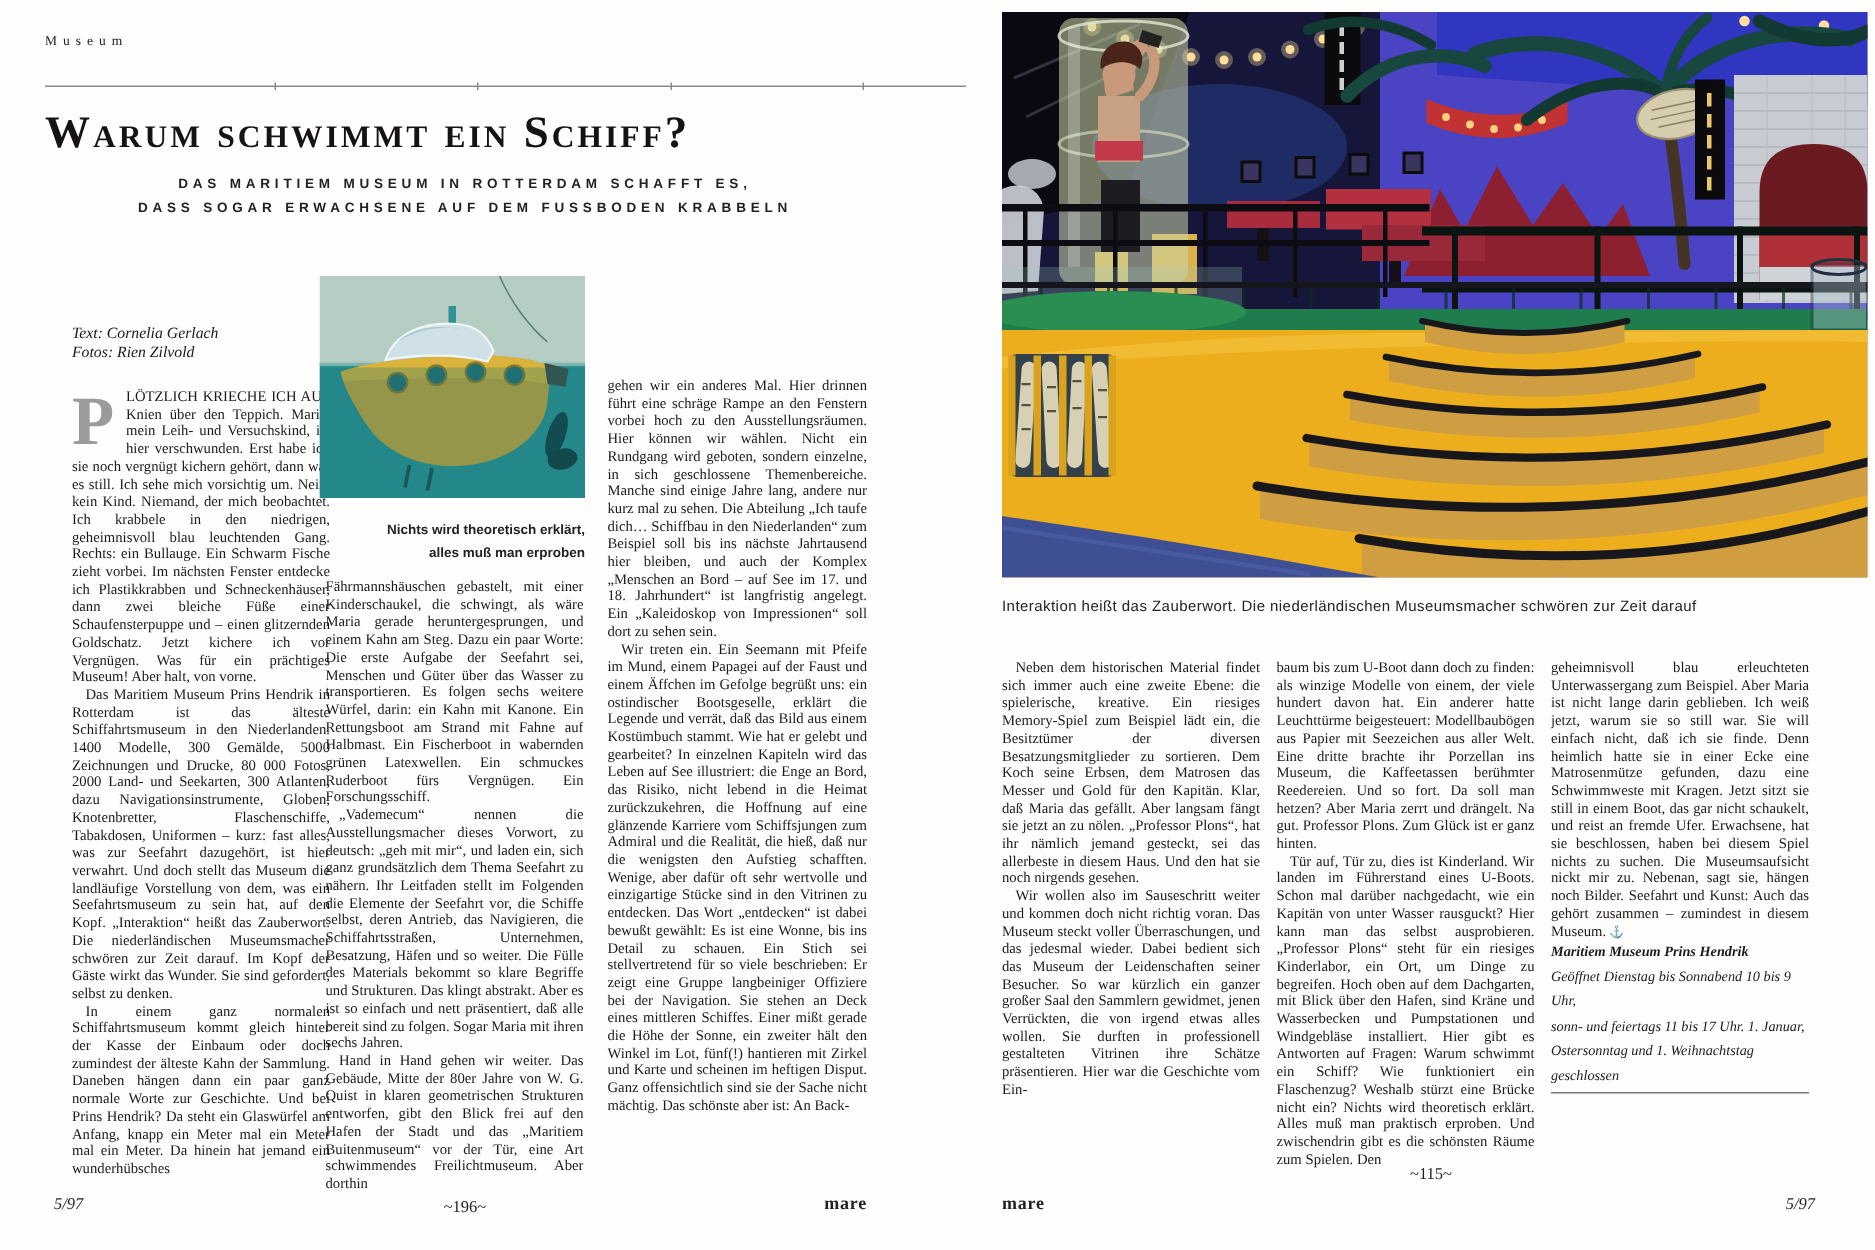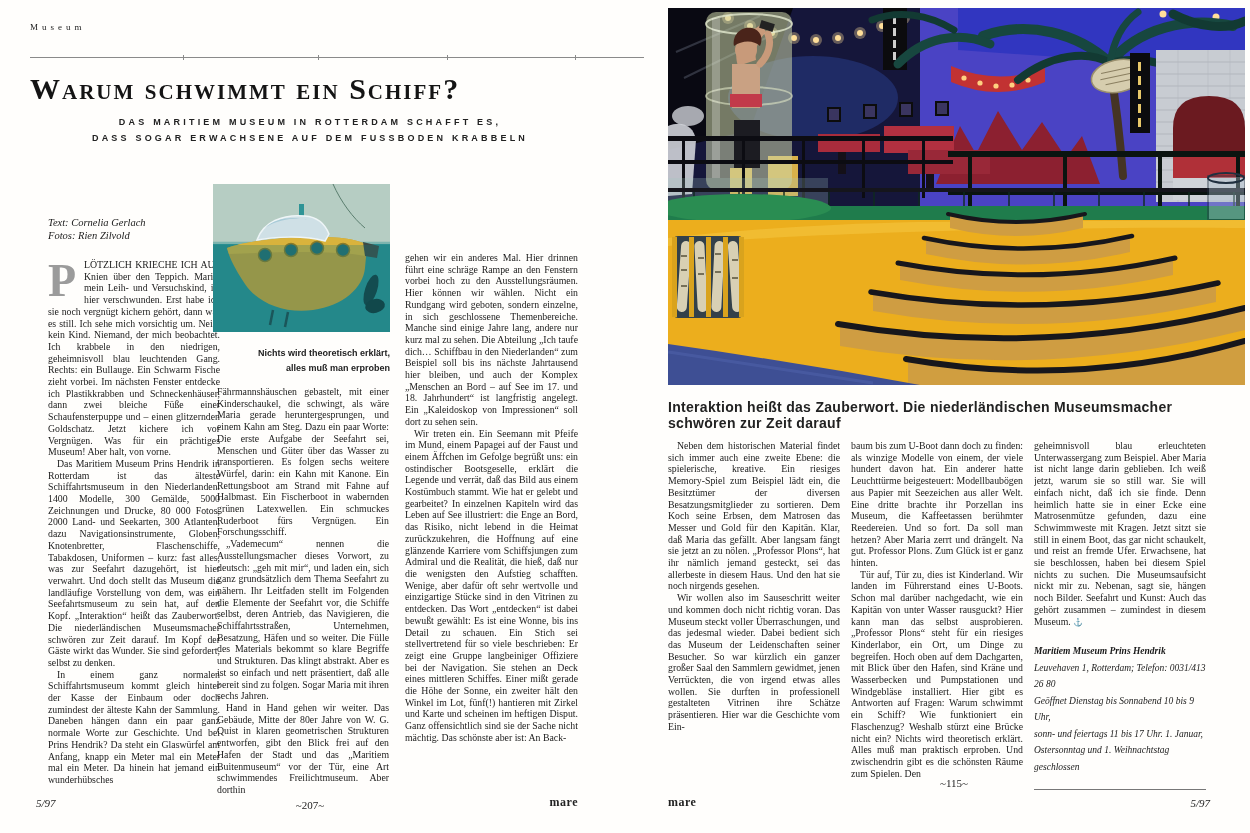--- a/index.html
+++ b/index.html
@@ -37,27 +37,27 @@
 
   
   .boatfig{left:213px;top:184px;width:177px;height:148px;}
   .boatcap{left:213px;top:346px;width:177px;text-align:right;
     font-family:"Liberation Sans",sans-serif;font-size:9px;font-weight:bold;
     line-height:15px;color:#222;}
 
   
   .photo{left:668px;top:8px;width:577px;height:377px;}
   .photocap{left:668px;top:399px;width:575px;text-align:left;
-    font-family:"Liberation Sans",sans-serif;font-size:14px;font-weight:bold;
+    font-family:"Liberation Sans",sans-serif;font-size:10px;font-weight:normal;
     letter-spacing:.3px;color:#222;}
 
   
-  .infobox{margin-top:15px;font-style:italic;font-size:9.5px;line-height:16.5px;text-align:left;}
+  .infobox{margin-top:0;font-style:italic;font-size:9.5px;line-height:16.5px;text-align:left;}
   .infobox .iname{font-weight:bold;}
-  .infobox .ilast{border-bottom:1px solid #777;padding-bottom:14px;}
+  .infobox .ilast{border-bottom:1px solid #777;padding-bottom:2px;}
   .endmark{font-size:8px;}
 
   
   .foot{font-size:11px;color:#222;}
   .issue-left{left:36px;top:797px;font-style:italic;}
   .pageno-left{left:30px;top:799px;width:560px;text-align:center;}
   .brand-left{left:518px;top:795px;width:60px;text-align:right;}
   .brand-right{left:668px;top:795px;width:60px;text-align:left;}
   .pageno-right{left:668px;top:777px;width:572px;text-align:center;}
   .issue-right{left:1150px;top:797px;width:60px;text-align:right;font-style:italic;}
@@ -129,21 +129,21 @@
     <p class="ind">„Vademecum“ nennen die Ausstellungsmacher dieses Vorwort, zu deutsch: „geh mit mir“, und laden ein, sich ganz grundsätzlich dem Thema Seefahrt zu nähern. Ihr Leitfaden stellt im Folgenden die Elemente der Seefahrt vor, die Schiffe selbst, deren Antrieb, das Navigieren, die Schiffahrtsstraßen, Unternehmen, Besatzung, Häfen und so weiter. Die Fülle des Materials bekommt so klare Begriffe und Strukturen. Das klingt abstrakt. Aber es ist so einfach und nett präsentiert, daß alle bereit sind zu folgen. Sogar Maria mit ihren sechs Jahren.</p>
     <p class="ind">Hand in Hand gehen wir weiter. Das Gebäude, Mitte der 80er Jahre von W. G. Quist in klaren geometrischen Strukturen entworfen, gibt den Blick frei auf den Hafen der Stadt und das „Maritiem Buitenmuseum“ vor der Tür, eine Art schwimmendes Freilichtmuseum. Aber dorthin</p>
   </div>
 
   <div class="abs col c3">
     <p>gehen wir ein anderes Mal. Hier drinnen führt eine schräge Rampe an den Fenstern vorbei hoch zu den Ausstellungsräumen. Hier können wir wählen. Nicht ein Rundgang wird geboten, sondern einzelne, in sich geschlossene Themenbereiche. Manche sind einige Jahre lang, andere nur kurz mal zu sehen. Die Abteilung „Ich taufe dich… Schiffbau in den Niederlanden“ zum Beispiel soll bis ins nächste Jahrtausend hier bleiben, und auch der Komplex „Menschen an Bord – auf See im 17. und 18. Jahrhundert“ ist langfristig angelegt. Ein „Kaleidoskop von Impressionen“ soll dort zu sehen sein.</p>
     <p class="ind">Wir treten ein. Ein Seemann mit Pfeife im Mund, einem Papagei auf der Faust und einem Äffchen im Gefolge begrüßt uns: ein ostindischer Bootsgeselle, erklärt die Legende und verrät, daß das Bild aus einem Kostümbuch stammt. Wie hat er gelebt und gearbeitet? In einzelnen Kapiteln wird das Leben auf See illustriert: die Enge an Bord, das Risiko, nicht lebend in die Heimat zurückzukehren, die Hoffnung auf eine glänzende Karriere vom Schiffsjungen zum Admiral und die Realität, die hieß, daß nur die wenigsten den Aufstieg schafften. Wenige, aber dafür oft sehr wertvolle und einzigartige Stücke sind in den Vitrinen zu entdecken. Das Wort „entdecken“ ist dabei bewußt gewählt: Es ist eine Wonne, bis ins Detail zu schauen. Ein Stich sei stellvertretend für so viele beschrieben: Er zeigt eine Gruppe langbeiniger Offiziere bei der Navigation. Sie stehen an Deck eines mittleren Schiffes. Einer mißt gerade die Höhe der Sonne, ein zweiter hält den Winkel im Lot, fünf(!) hantieren mit Zirkel und Karte und scheinen im heftigen Disput. Ganz offensichtlich sind sie der Sache nicht mächtig. Das schönste aber ist: An Back-</p>
   </div>
 
   <div class="abs foot issue-left">5/97</div>
-  <div class="abs foot pageno-left">~207~</div>
+  <div class="abs foot pageno-left">~196~</div>
   <div class="abs foot brand brand-left">mare</div>
 
   <div class="abs photo">
     <svg width="577" height="377" viewBox="0 0 577 377">
 
       <rect width="577" height="377" fill="#2a2668"></rect>
       <rect x="250" width="327" height="205" fill="#4a43c4"></rect>
       <polygon points="290,0 577,0 577,62 290,42" fill="#3136c0"></polygon>
       <rect width="252" height="198" fill="#15163a"></rect>
       <polygon points="0,0 125,0 82,122 0,142" fill="#090912"></polygon>
@@ -373,21 +373,20 @@
 
   <div class="abs col rc2">
     <p>baum bis zum U-Boot dann doch zu finden: als winzige Modelle von einem, der viele hundert davon hat. Ein anderer hatte Leuchttürme beigesteuert: Modellbaubögen aus Papier mit Seezeichen aus aller Welt. Eine dritte brachte ihr Porzellan ins Museum, die Kaffeetassen berühmter Reedereien. Und so fort. Da soll man hetzen? Aber Maria zerrt und drängelt. Na gut. Professor Plons. Zum Glück ist er ganz hinten.</p>
     <p class="ind">Tür auf, Tür zu, dies ist Kinderland. Wir landen im Führerstand eines U-Boots. Schon mal darüber nachgedacht, wie ein Kapitän von unter Wasser rausguckt? Hier kann man das selbst ausprobieren. „Professor Plons“ steht für ein riesiges Kinderlabor, ein Ort, um Dinge zu begreifen. Hoch oben auf dem Dachgarten, mit Blick über den Hafen, sind Kräne und Wasserbecken und Pumpstationen und Windgebläse installiert. Hier gibt es Antworten auf Fragen: Warum schwimmt ein Schiff? Wie funktioniert ein Flaschenzug? Weshalb stürzt eine Brücke nicht ein? Nichts wird theoretisch erklärt. Alles muß man praktisch erproben. Und zwischendrin gibt es die schönsten Räume zum Spielen. Den</p>
   </div>
 
   <div class="abs col rc3">
     <p><span>geheimnisvoll blau erleuchteten Unterwassergang zum Beispiel. Aber Maria ist nicht lange darin geblieben. Ich weiß jetzt, warum sie so still war. Sie will einfach nicht, daß ich sie finde. Denn heimlich hatte sie in einer Ecke eine Matrosenmütze gefunden, dazu eine Schwimmweste mit Kragen. Jetzt sitzt sie still in einem Boot, das gar nicht schaukelt, und reist an fremde Ufer. Erwachsene, hat sie beschlossen, haben bei diesem Spiel nichts zu suchen. Die Museumsaufsicht nickt mir zu. Nebenan, sagt sie, hängen noch Bilder. Seefahrt und Kunst: Auch das gehört zusammen – zumindest in diesem Museum.</span> <span class="endmark">⚓</span></p>
     <div class="infobox">
       <div class="iname">Maritiem Museum Prins Hendrik</div>
-      <div>Leuvehaven 1, Rotterdam; Telefon: 0031/413 26 80</div>
       <div>Geöffnet Dienstag bis Sonnabend 10 bis 9 Uhr,</div>
       <div>sonn- und feiertags 11 bis 17 Uhr. 1. Januar,</div>
       <div class="ilast">Ostersonntag und 1. Weihnachtstag geschlossen</div>
     </div>
   </div>
 
   <div class="abs foot brand brand-right">mare</div>
   <div class="abs foot pageno-right">~115~</div>
   <div class="abs foot issue-right">5/97</div>
 

